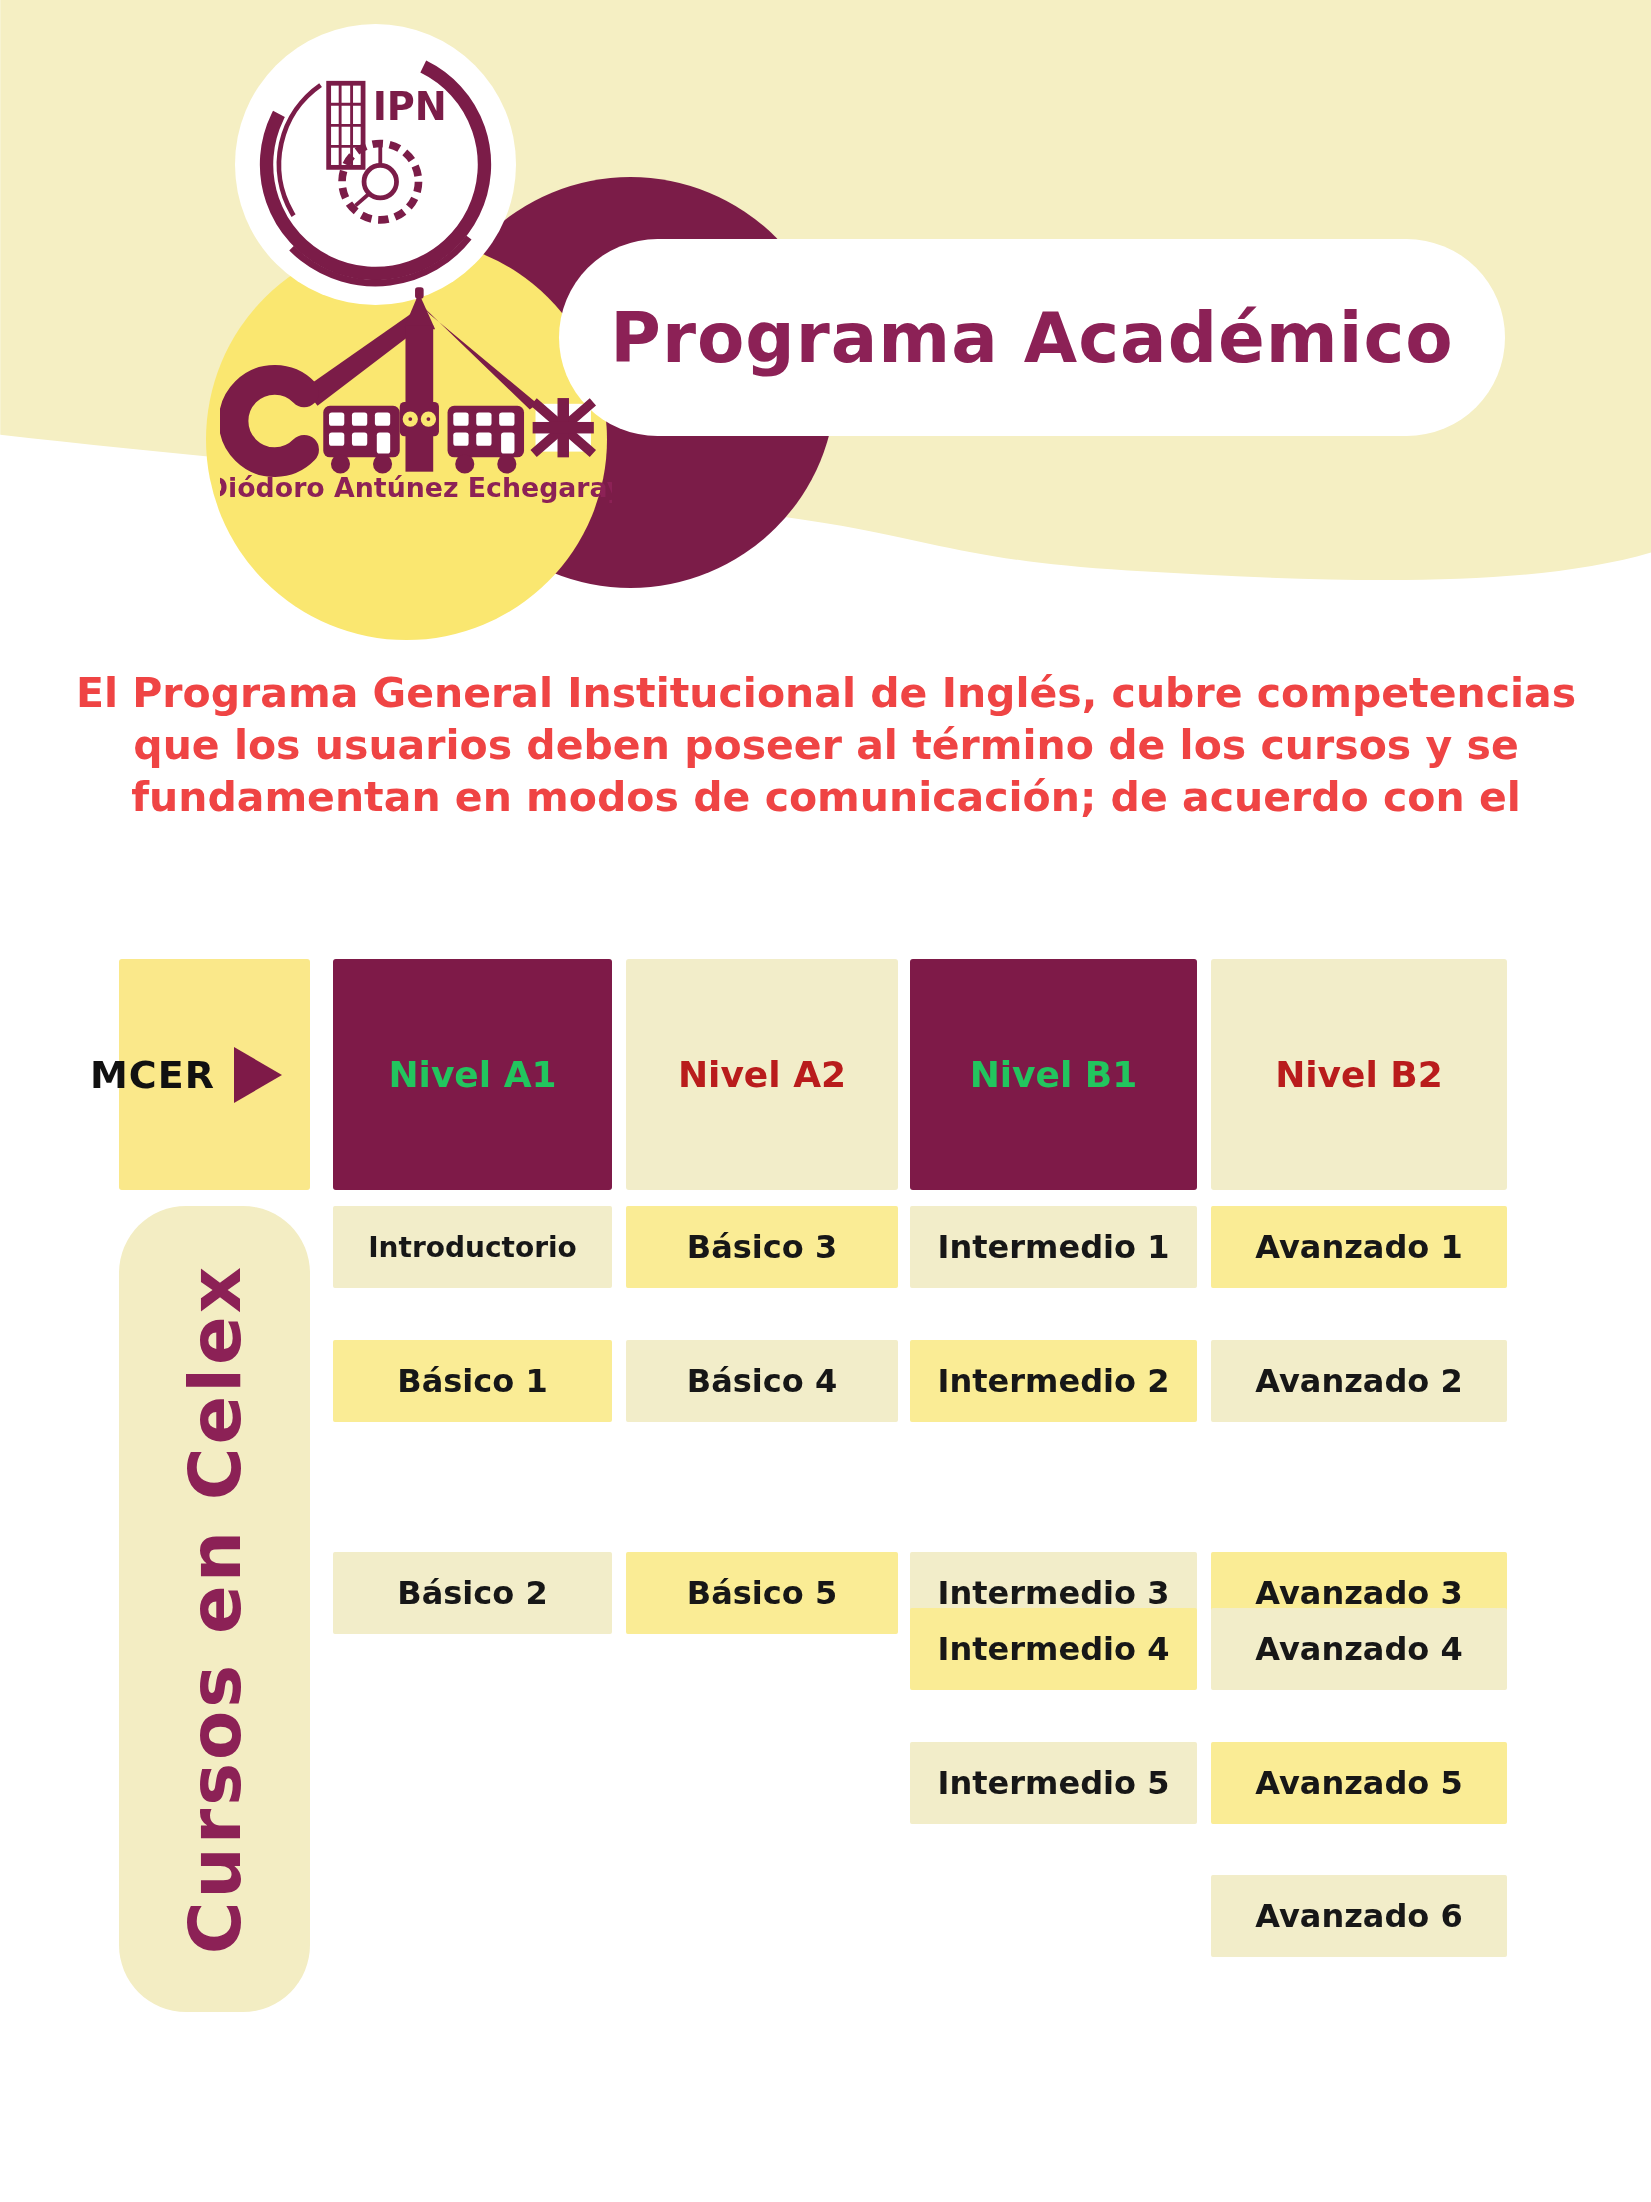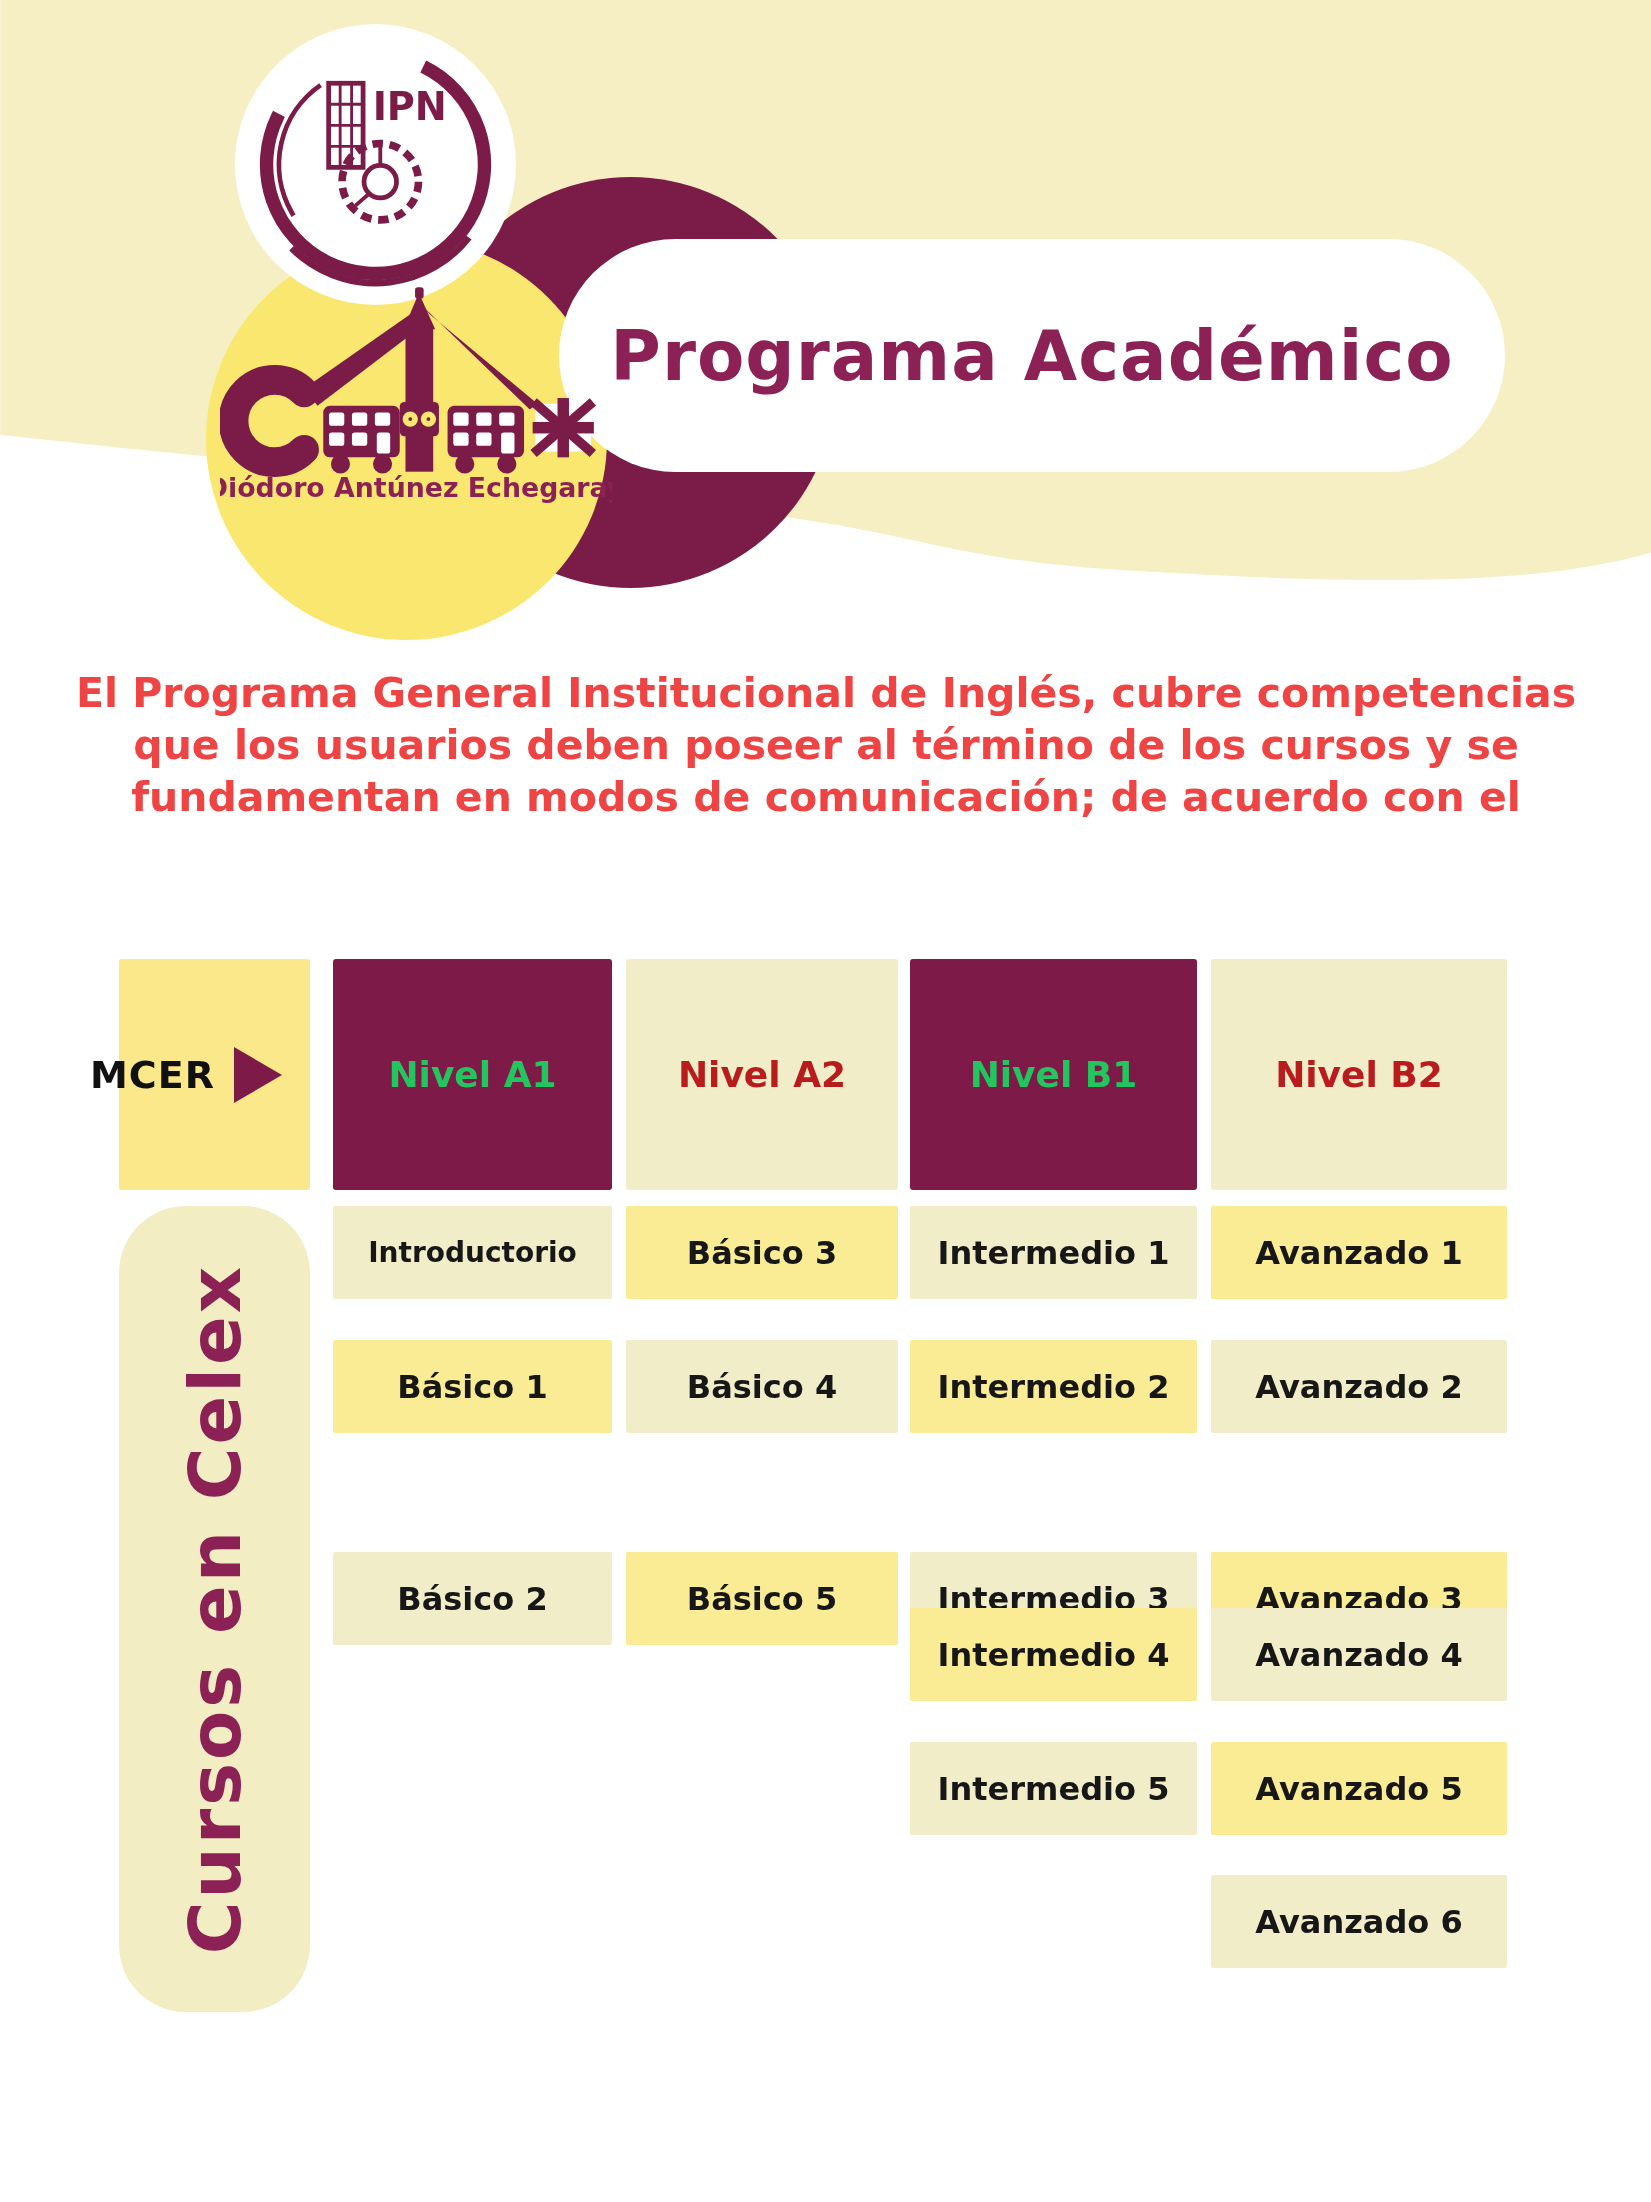--- a/index.html
+++ b/index.html
@@ -7,21 +7,21 @@
     position:relative;width:1652px;height:2202px;overflow:hidden;background:#ffffff;
     font-family:"DejaVu Sans","Liberation Sans",sans-serif;
   }
   .abs{position:absolute;}
 
   
   .wave-svg{left:0;top:0;width:1652px;height:669px;}
   .maroon-circle{left:425px;top:177px;width:411px;height:411px;border-radius:50%;background:#7B1C48;z-index:2;}
   .yellow-circle{left:206px;top:239px;width:401px;height:401px;border-radius:50%;background:#FAE770;z-index:3;}
   .title-pill{
-    left:559px;top:239px;width:946px;height:233px;border-radius:117px;background:#ffffff;z-index:4;
+    left:559px;top:239px;width:946px;height:197px;border-radius:117px;background:#ffffff;z-index:4;
     display:flex;align-items:center;justify-content:center;
   }
   .title-pill .title{
     font-size:69px;font-weight:700;color:#8C2156;letter-spacing:1px;white-space:nowrap;
   }
   .ipn-circle{left:235px;top:24px;width:281px;height:281px;border-radius:50%;background:#ffffff;z-index:5;}
   .celex-svg{left:220px;top:287px;width:392px;height:225px;z-index:6;}
 
   
   .intro{
@@ -47,21 +47,21 @@
     top:959px;height:231px;background:#FAE88A;border-radius:2.9px;
     display:flex;flex-direction:row;align-items:center;justify-content:center;gap:19px;
   }
   .mcer-cell .mcer-label{font-size:38px;font-weight:700;color:#111111;letter-spacing:1px;}
   .mcer-arrow{
     width:0;height:0;border-top:28px solid transparent;border-bottom:28px solid transparent;
     border-left:48px solid #7E1A48;margin-right:57px;
   }
 
   .cell{
-    height:93px;display:flex;align-items:center;justify-content:center;border-radius:1.9px;
+    height:82px;display:flex;align-items:center;justify-content:center;border-radius:1.9px;
     font-size:32px;font-weight:700;color:#171717;white-space:nowrap;
   }
   .cell.small{font-size:28px;}
   .cell.yellow{background:#FAEC95;}
   .cell.cream{background:#F2EDC9;}
   .r1{top:1206px;}.r2{top:1340px;}.r3{top:1552px;}.r4{top:1608px;}.r5{top:1742px;}.r6{top:1875px;}
 
   .sidebar{
     left:119px;top:1206px;width:191px;height:806px;background:#F3EDC3;border-radius:67px;
     display:flex;align-items:center;justify-content:center;

